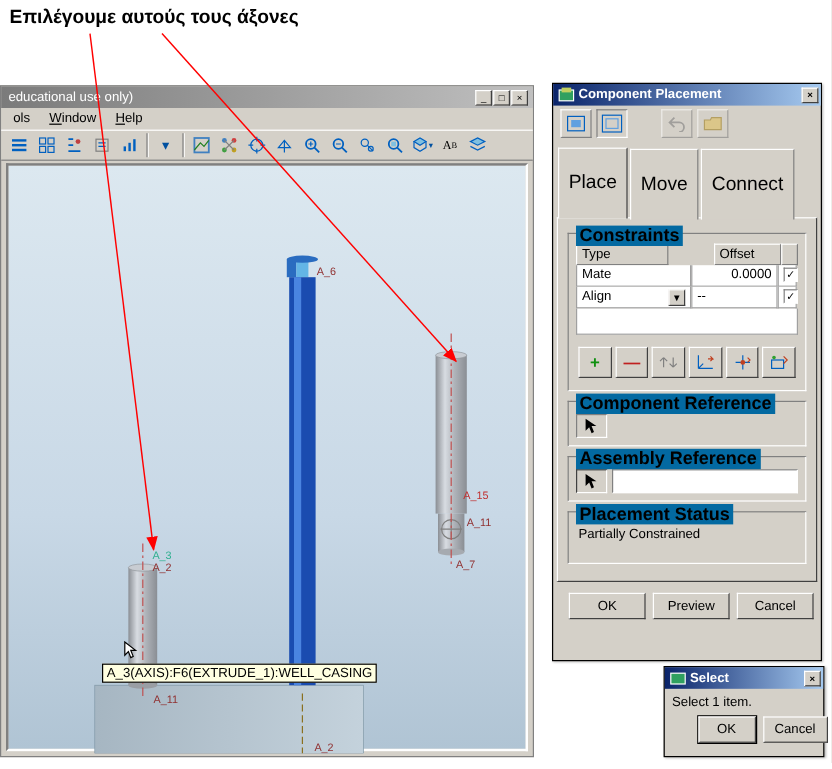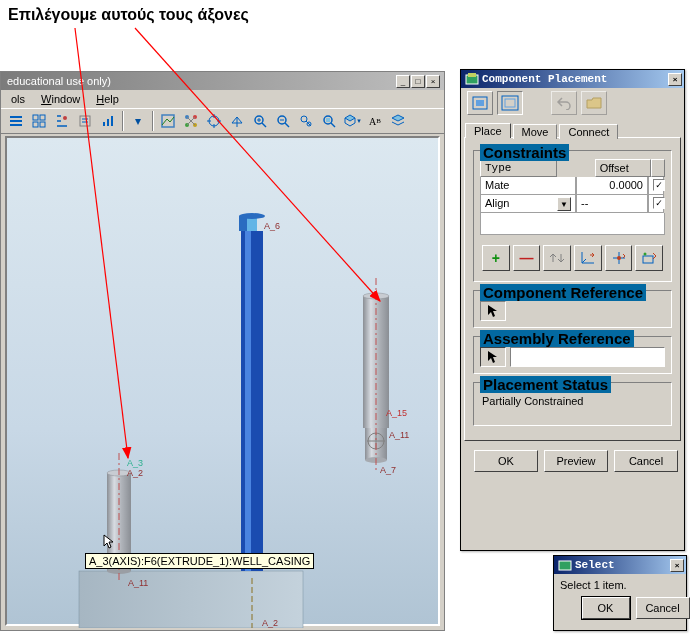--- a/index.html
+++ b/index.html
@@ -17,33 +17,33 @@
   .tbtn { width: 22px; height: 22px; border: 1px solid transparent; display: flex; align-items: center; justify-content: center; cursor: pointer; font-size: 12px; color: #0050a0; }
   .tsep { width: 2px; height: 20px; border-left: 1px solid #808080; border-right: 1px solid #fff; margin: 0 2px; }
   .viewport { position: absolute; top: 64px; left: 4px; right: 4px; bottom: 4px; background: linear-gradient(to bottom, #dce8f0 0%, #c8d8e6 60%, #b0c4d4 100%); border: 2px solid; border-color: #808080 #fff #fff #808080; z-index: 2; }
   .model-svg { position: absolute; top: 0; left: 0; }
   .tooltip { position: absolute; background: #ffffe1; border: 1px solid #000; padding: 1px 3px; font-size: 11px; white-space: nowrap; z-index: 99; }
   .cursor-arrow { position:absolute; width:16px; height:16px; z-index:98; }
 
   .dlg { position: absolute; background: #d4d0c8; border: 1px solid #000; box-shadow: 1px 1px 2px rgba(0,0,0,0.3); }
   .dlg-title { height: 18px; background: linear-gradient(to right, #0a246a, #a6caf0); color: #fff; font-weight: bold; display: flex; align-items: center; padding: 0 2px 0 4px; font-size: 11px; }
   .dlg-title .icon { width: 14px; height: 14px; margin-right: 3px; }
-  .dlg-title span { flex: 1; font-family: Liberation Mono, monospace; }
+  .dlg-title span { flex: 1; }
   .dlg-toolbar { display: flex; gap: 4px; padding: 3px 6px; }
   .dlg-tbtn { width: 26px; height: 24px; border: 1px solid; border-color: #fff #808080 #808080 #fff; background: #d4d0c8; display: flex; align-items: center; justify-content: center; cursor:pointer; }
   .dlg-tbtn.active { border-color: #808080 #fff #fff #808080; }
   .tabs { display: flex; margin: 4px 4px 0; position: relative; z-index: 2;}
-  .tab { padding: 1px 8px; border: 1px solid #808080; border-bottom: none; background: #d4d0c8; margin-right: 2px; position: relative; cursor:pointer; font-size:11px;}
+  .tab { padding: 20px 8px; border: 1px solid #808080; border-bottom: none; background: #d4d0c8; margin-right: 2px; position: relative; cursor:pointer; font-size:16px;}
   .tab.active { background: #d4d0c8; border-color: #fff #404040 #d4d0c8 #fff; z-index: 3; top: 1px; }
   .tab:not(.active) { top: 2px; border-color: #fff #808080 #808080 #fff;}
   .tab-panel { border: 1px solid; border-color: #fff #404040 #404040 #fff; margin: 0 3px 3px; padding: 6px; position: relative; top: 0px;}
   .group-inner { border:1px solid; border-color:#808080 #fff #fff #808080; padding:8px 6px 6px; margin: 6px 2px 8px; position:relative; border-radius:0;}
   .group-title { position: absolute; top: -7px; left: 6px; background: #0369a1; padding: 0 3px; font-size: 15px; font-weight: bold; }
   .cell { border: 1px solid; border-color: #fff #808080 #808080 #fff; padding: 2px 4px; font-size: 11px; height: 18px; background:#d4d0c8;}
-  .cell.h1 { width: 100px; font-family: Liberation Mono, monospace; }
+  .cell.h1 { width: 100px; }
   .cell.h2 { width: 72px; margin-left: 38px; }
   .cell.h3 { width: 16px; }
   .data-cell { padding:2px 4px; font-size:11px; height:18px; background:#fff; border:1px solid #a0a0a0; border-top:none;}
   .data-cell.h1{width:96px;} .data-cell.h2{width:72px;} .data-cell.h3{width:16px; background:#fff;}
   .combo-arrow { width: 14px; height: 14px; background: #d4d0c8; border: 1px solid; border-color:#fff #404040 #404040 #fff; display:inline-flex; align-items:center; justify-content:center; font-size:8px; cursor:pointer; float:right;}
   .chk { width:12px; height:12px; border:1px solid; border-color:#808080 #fff #fff #808080; background:#fff; font-size:9px; text-align:center; line-height:10px; cursor:pointer;}
   .btn-row { display: flex; gap: 3px; margin: 4px 2px; }
   .sq-btn { width: 30px; height: 26px; border: 1px solid; border-color: #fff #404040 #404040 #fff; background:#d4d0c8; display:flex; align-items:center; justify-content:center; font-size:14px; cursor:pointer;}
   .sq-btn.disabled { color:#808080; }
   .ref-row { display:flex; gap:4px; align-items:stretch; margin-top:2px;}

